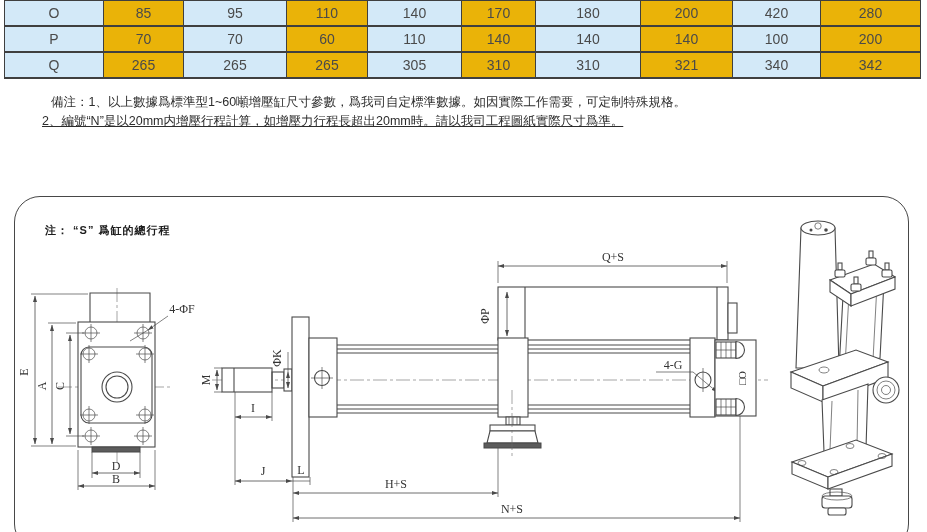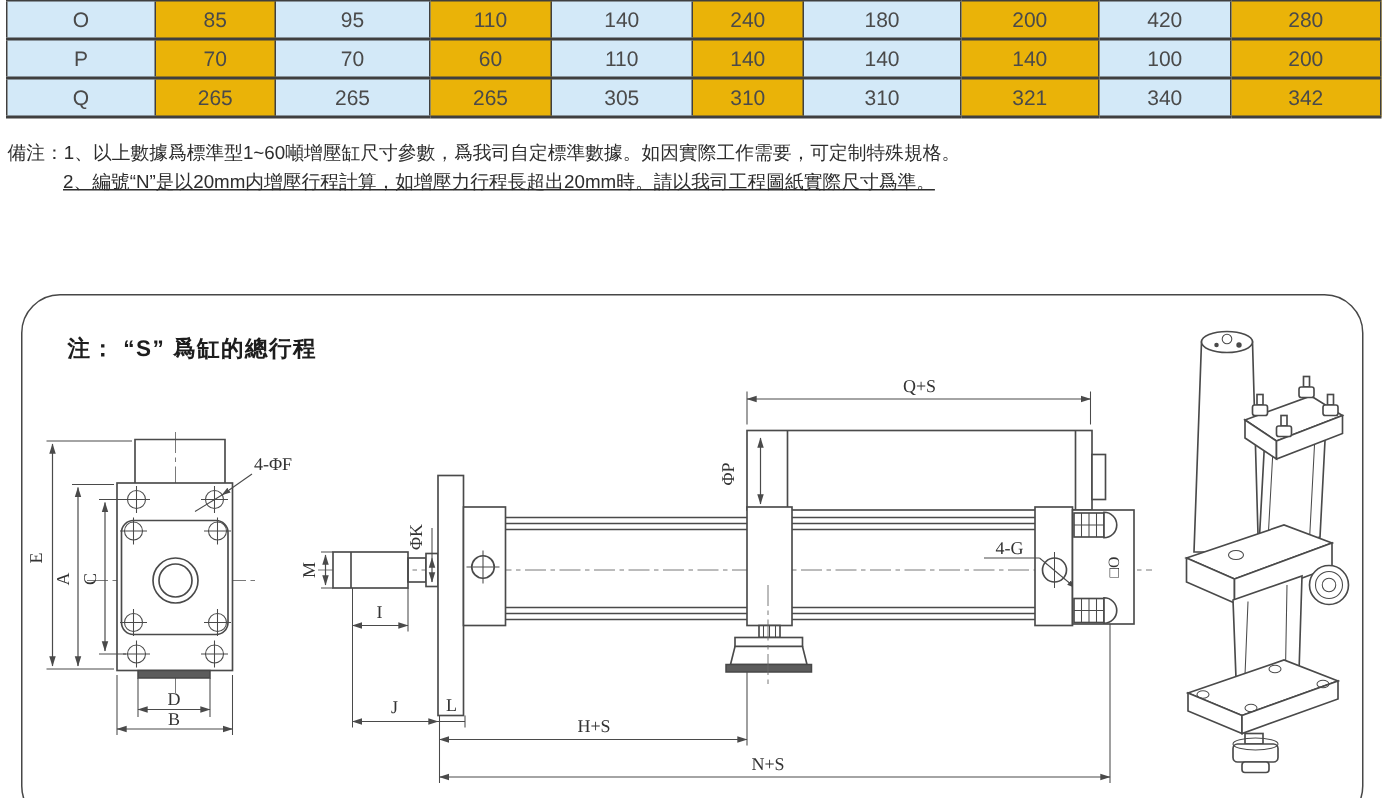--- a/index.html
+++ b/index.html
@@ -7,27 +7,27 @@
   .page{position:relative;width:927px;height:532px;overflow:hidden;background:#fff;}
 
   
   table.param{position:absolute;left:4px;top:-1px;width:916px;border-collapse:collapse;table-layout:fixed;}
   table.param td{border:1.6px solid #3f3f3f;border-top-width:2px;border-bottom-width:2px;
     height:24px;text-align:center;font-size:14px;color:#4a4a4a;padding:0;background:#eab308;}
   table.param td.blue{background:#d3e9f8;}
 
   
   .notes{position:absolute;left:5px;top:93px;font-size:12.5px;color:#2d2d2d;line-height:18.5px;white-space:nowrap;}
-  .notes .nline{display:block;}
+  .notes .nline{display:block;margin-left:46px;}
   .notes .indent{margin-left:37px;text-decoration:underline;}
 
   
   .panel{position:absolute;left:14px;top:196px;width:893px;height:352px;
     border:1.6px solid #474747;border-radius:26px;background:#fff;}
-  .panel-title{position:absolute;left:30px;top:26px;font-size:15px;font-weight:bold;color:#1d1d1d;letter-spacing:1px;}
+  .panel-title{position:absolute;left:30px;top:26px;font-size:11px;font-weight:bold;color:#1d1d1d;letter-spacing:1px;}
 
   svg.draw{position:absolute;left:0;top:0;pointer-events:none;}
   .ln{fill:none;stroke:#4a4a4a;stroke-width:1.1;}
   .blk{fill:#fff;stroke:#4a4a4a;stroke-width:1.1;}
   .thin{fill:none;stroke:#4a4a4a;stroke-width:0.7;}
   .cl{fill:none;stroke:#6a6a6a;stroke-width:0.6;stroke-dasharray:14 3 3 3;}
   .dim{fill:none;stroke:#4a4a4a;stroke-width:0.8;}
   .dk{fill:#5c5c5c;stroke:#474747;stroke-width:1;}
   text.dl{font-family:"Liberation Serif",serif;font-size:12px;fill:#333;}
   text.dls{font-family:"Liberation Serif",serif;font-size:10.5px;fill:#333;}
@@ -50,21 +50,21 @@
       <col style="width:88px">
         <col style="width:100px">
     </colgroup>
     <tbody>
       <tr>
         <td class="blue">O</td>
         <td>85</td>
         <td class="blue">95</td>
         <td>110</td>
         <td class="blue">140</td>
-        <td>240</td>
+        <td>170</td>
         <td class="blue">180</td>
         <td>200</td>
         <td class="blue">420</td>
         <td>280</td>
       </tr>
       <tr>
         <td class="blue">P</td>
         <td>70</td>
         <td class="blue">70</td>
         <td>60</td>

